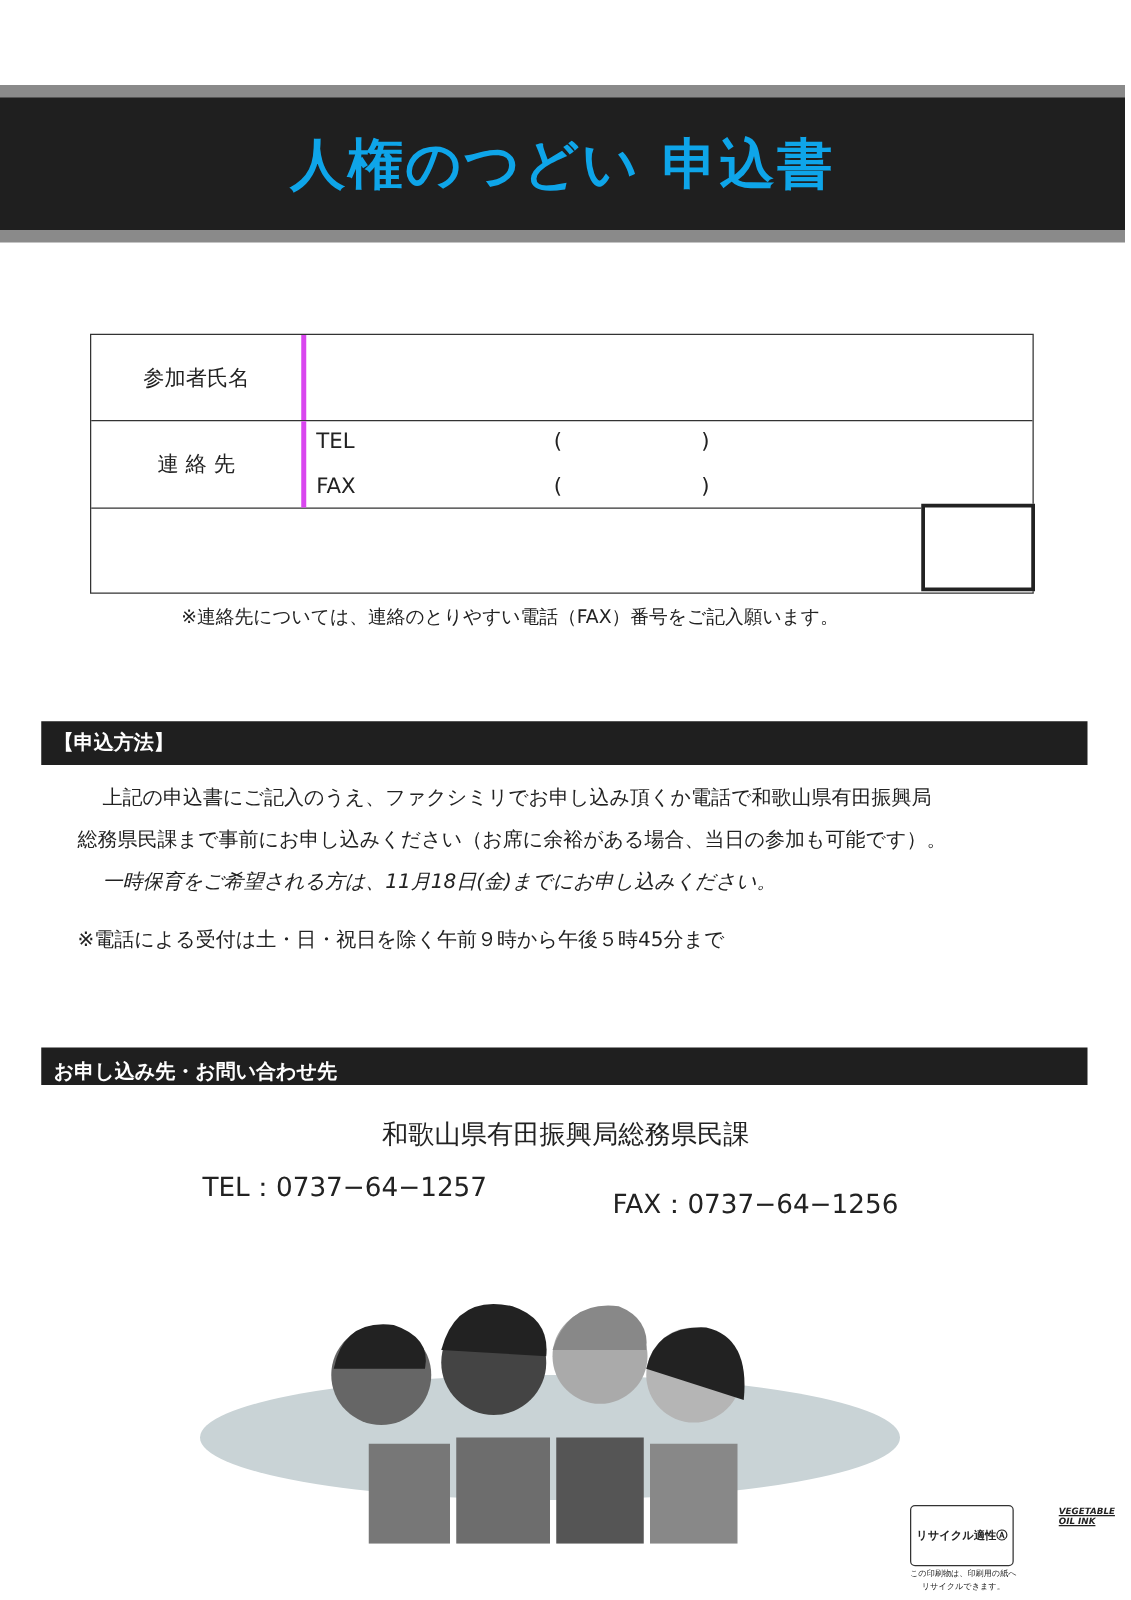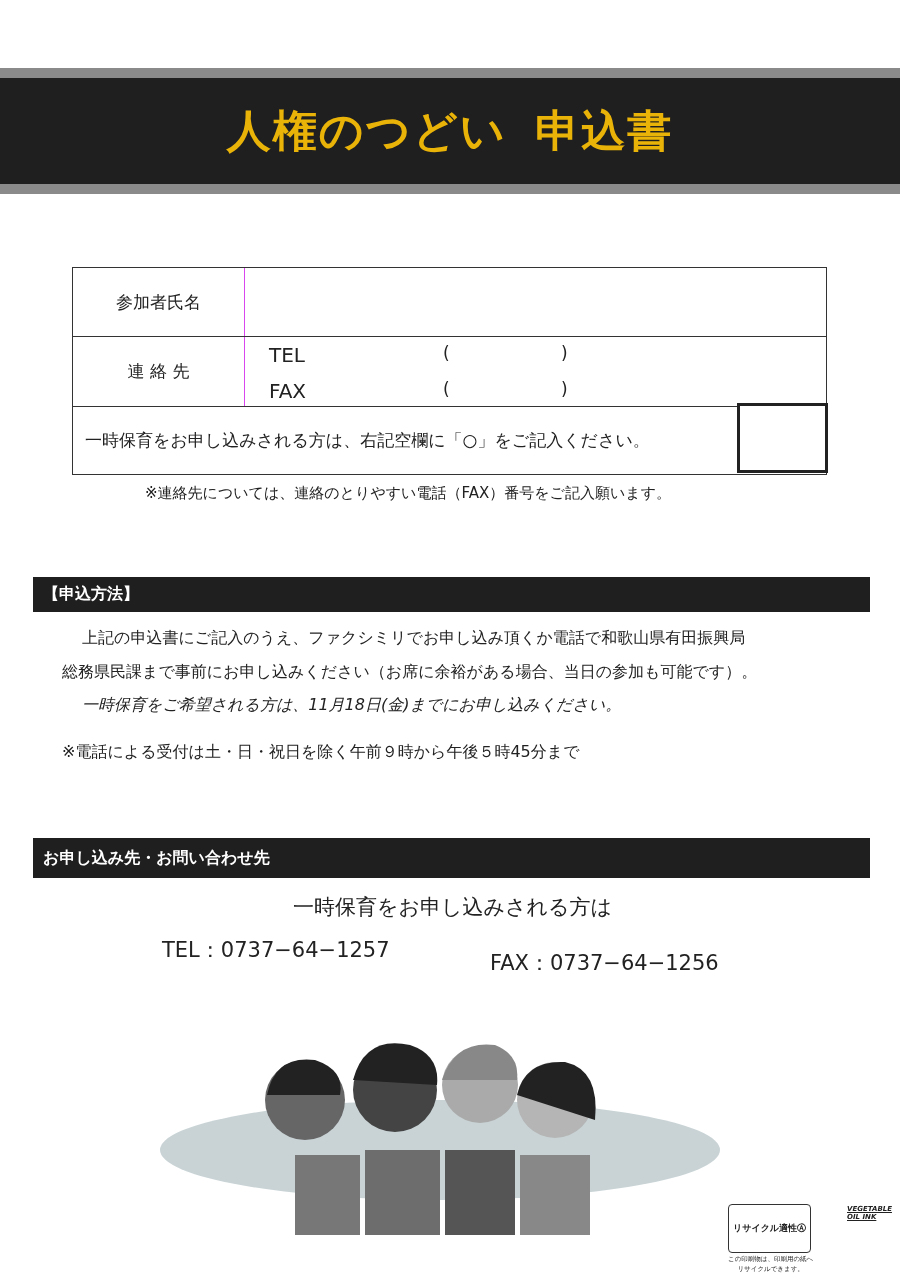--- a/index.html
+++ b/index.html
@@ -2,30 +2,30 @@
 <html><head>
 <meta charset="utf-8">
 <style>
   html, body { margin:0; padding:0; }
   body { width:905px; height:1280px; background:#ffffff; position:relative; overflow:hidden;
          font-family:"DejaVu Sans", "Liberation Sans", sans-serif; color:#222; }
   .abs { position:absolute; }
   .title-band { left:0; top:68px; width:900px; height:126px; background:#8a8a8a; }
   .title-inner { left:0; top:78px; width:900px; height:106px; background:#1f1f1f;
                  display:flex; align-items:center; justify-content:center; }
-  .title-text { color:#eab308; font-size:44px; font-weight:bold; letter-spacing:2px;font-family:Liberation Mono, monospace; }
+  .title-text { color:#0ea5e9; font-size:44px; font-weight:bold; letter-spacing:2px; }
   .form-table { left:72px; top:267px; width:755px; height:208px; border:1.5px solid #333; box-sizing:border-box; }
   .row { position:absolute; left:0; width:100%; border-bottom:1px solid #333; box-sizing:border-box; }
   .r1 { top:0; height:69px; }
   .r2 { top:69px; height:70px; }
   .r3 { top:139px; height:67px; border-bottom:none; }
-  .label-cell { position:absolute; left:0; top:0; width:172px; height:100%; border-right:1px solid #d946ef;
+  .label-cell { position:absolute; left:0; top:0; width:172px; height:100%; border-right:4px solid #d946ef;
                 display:flex; align-items:center; justify-content:center; font-size:17px; box-sizing:border-box; }
   .input-cell { position:absolute; left:172px; top:0; right:0; height:100%; }
-  .contact-line { position:absolute; left:24px; font-size:20px; }
+  .contact-line { position:absolute; left:8px; font-size:17px; }
   .paren { position:absolute; font-size:17px; }
   .childcare-text { position:absolute; left:12px; top:0; height:100%; display:flex; align-items:center; font-size:17px; }
   .checkbox { left:737px; top:403px; width:91px; height:70px; border:3px solid #222; box-sizing:border-box; background:#fff; }
   .note { left:145px; top:484px; font-size:15px; }
   .section-bar { background:#1f1f1f; color:#fff; font-weight:bold; font-size:16px; display:flex; align-items:center; padding-left:10px; box-sizing:border-box; }
   .para { font-size:16px; left:62px; }
   .contact-org { left:0; width:905px; text-align:center; top:893px; font-size:21px; }
   .phone { font-size:21px; top:936px; }
   .illustration { left:155px; top:1040px; width:570px; height:195px; }
   .recycle { left:728px; top:1204px; }
@@ -50,39 +50,36 @@
     <div class="label-cell">連 絡 先</div>
     <div class="input-cell">
       <span class="contact-line" style="top:6px;">TEL</span>
       <span class="paren" style="left:198px;top:6px;">(</span>
       <span class="paren" style="left:316px;top:6px;">)</span>
       <span class="contact-line" style="top:42px;">FAX</span>
       <span class="paren" style="left:198px;top:42px;">(</span>
       <span class="paren" style="left:316px;top:42px;">)</span>
     </div>
   </div>
-  <div class="row r3">
-    <span class="childcare-text">一時保育をお申し込みされる方は、右記空欄に「○」をご記入ください。</span>
-  </div>
 </div>
 <div class="abs checkbox"></div>
 <div class="abs note">※連絡先については、連絡のとりやすい電話（FAX）番号をご記入願います。</div>
 
 <div class="abs section-bar" style="left:33px;top:577px;width:837px;height:35px;">
   <span>【申込方法】</span>
 </div>
 <div class="abs para" style="left:82px;top:628px;">上記の申込書にご記入のうえ、ファクシミリでお申し込み頂くか電話で和歌山県有田振興局</div>
 <div class="abs para" style="top:662px;">総務県民課まで事前にお申し込みください（お席に余裕がある場合、当日の参加も可能です）。</div>
 <div class="abs para" style="left:82px;top:695px;font-style:italic;">一時保育をご希望される方は、11月18日(金)までにお申し込みください。</div>
 <div class="abs para" style="top:742px;">※電話による受付は土・日・祝日を除く午前９時から午後５時45分まで</div>
 
-<div class="abs section-bar" style="left:33px;top:838px;width:837px;height:40px;">
+<div class="abs section-bar" style="left:33px;top:838px;width:837px;height:30px;align-items:flex-end;">
   <span>お申し込み先・お問い合わせ先</span>
 </div>
-<div class="abs contact-org">一時保育をお申し込みされる方は</div>
+<div class="abs contact-org">和歌山県有田振興局総務県民課</div>
 <div class="abs phone" style="left:162px;">TEL：0737−64−1257</div>
 <div class="abs phone" style="left:490px;top:933px;margin-top:16px;">FAX：0737−64−1256</div>
 
 <svg class="abs illustration" viewBox="0 0 570 195">
   <ellipse cx="285" cy="110" rx="280" ry="50" fill="#c9d3d6"></ellipse>
   <rect x="140" y="115" width="65" height="80" fill="#777"></rect>
   <circle cx="150" cy="60" r="40" fill="#666"></circle>
     <path d="M112 55 Q120 15 160 20 Q190 30 185 55" fill="#222"></path>
   <rect x="210" y="110" width="75" height="85" fill="#6d6d6d"></rect>
   <circle cx="240" cy="50" r="42" fill="#444"></circle>

